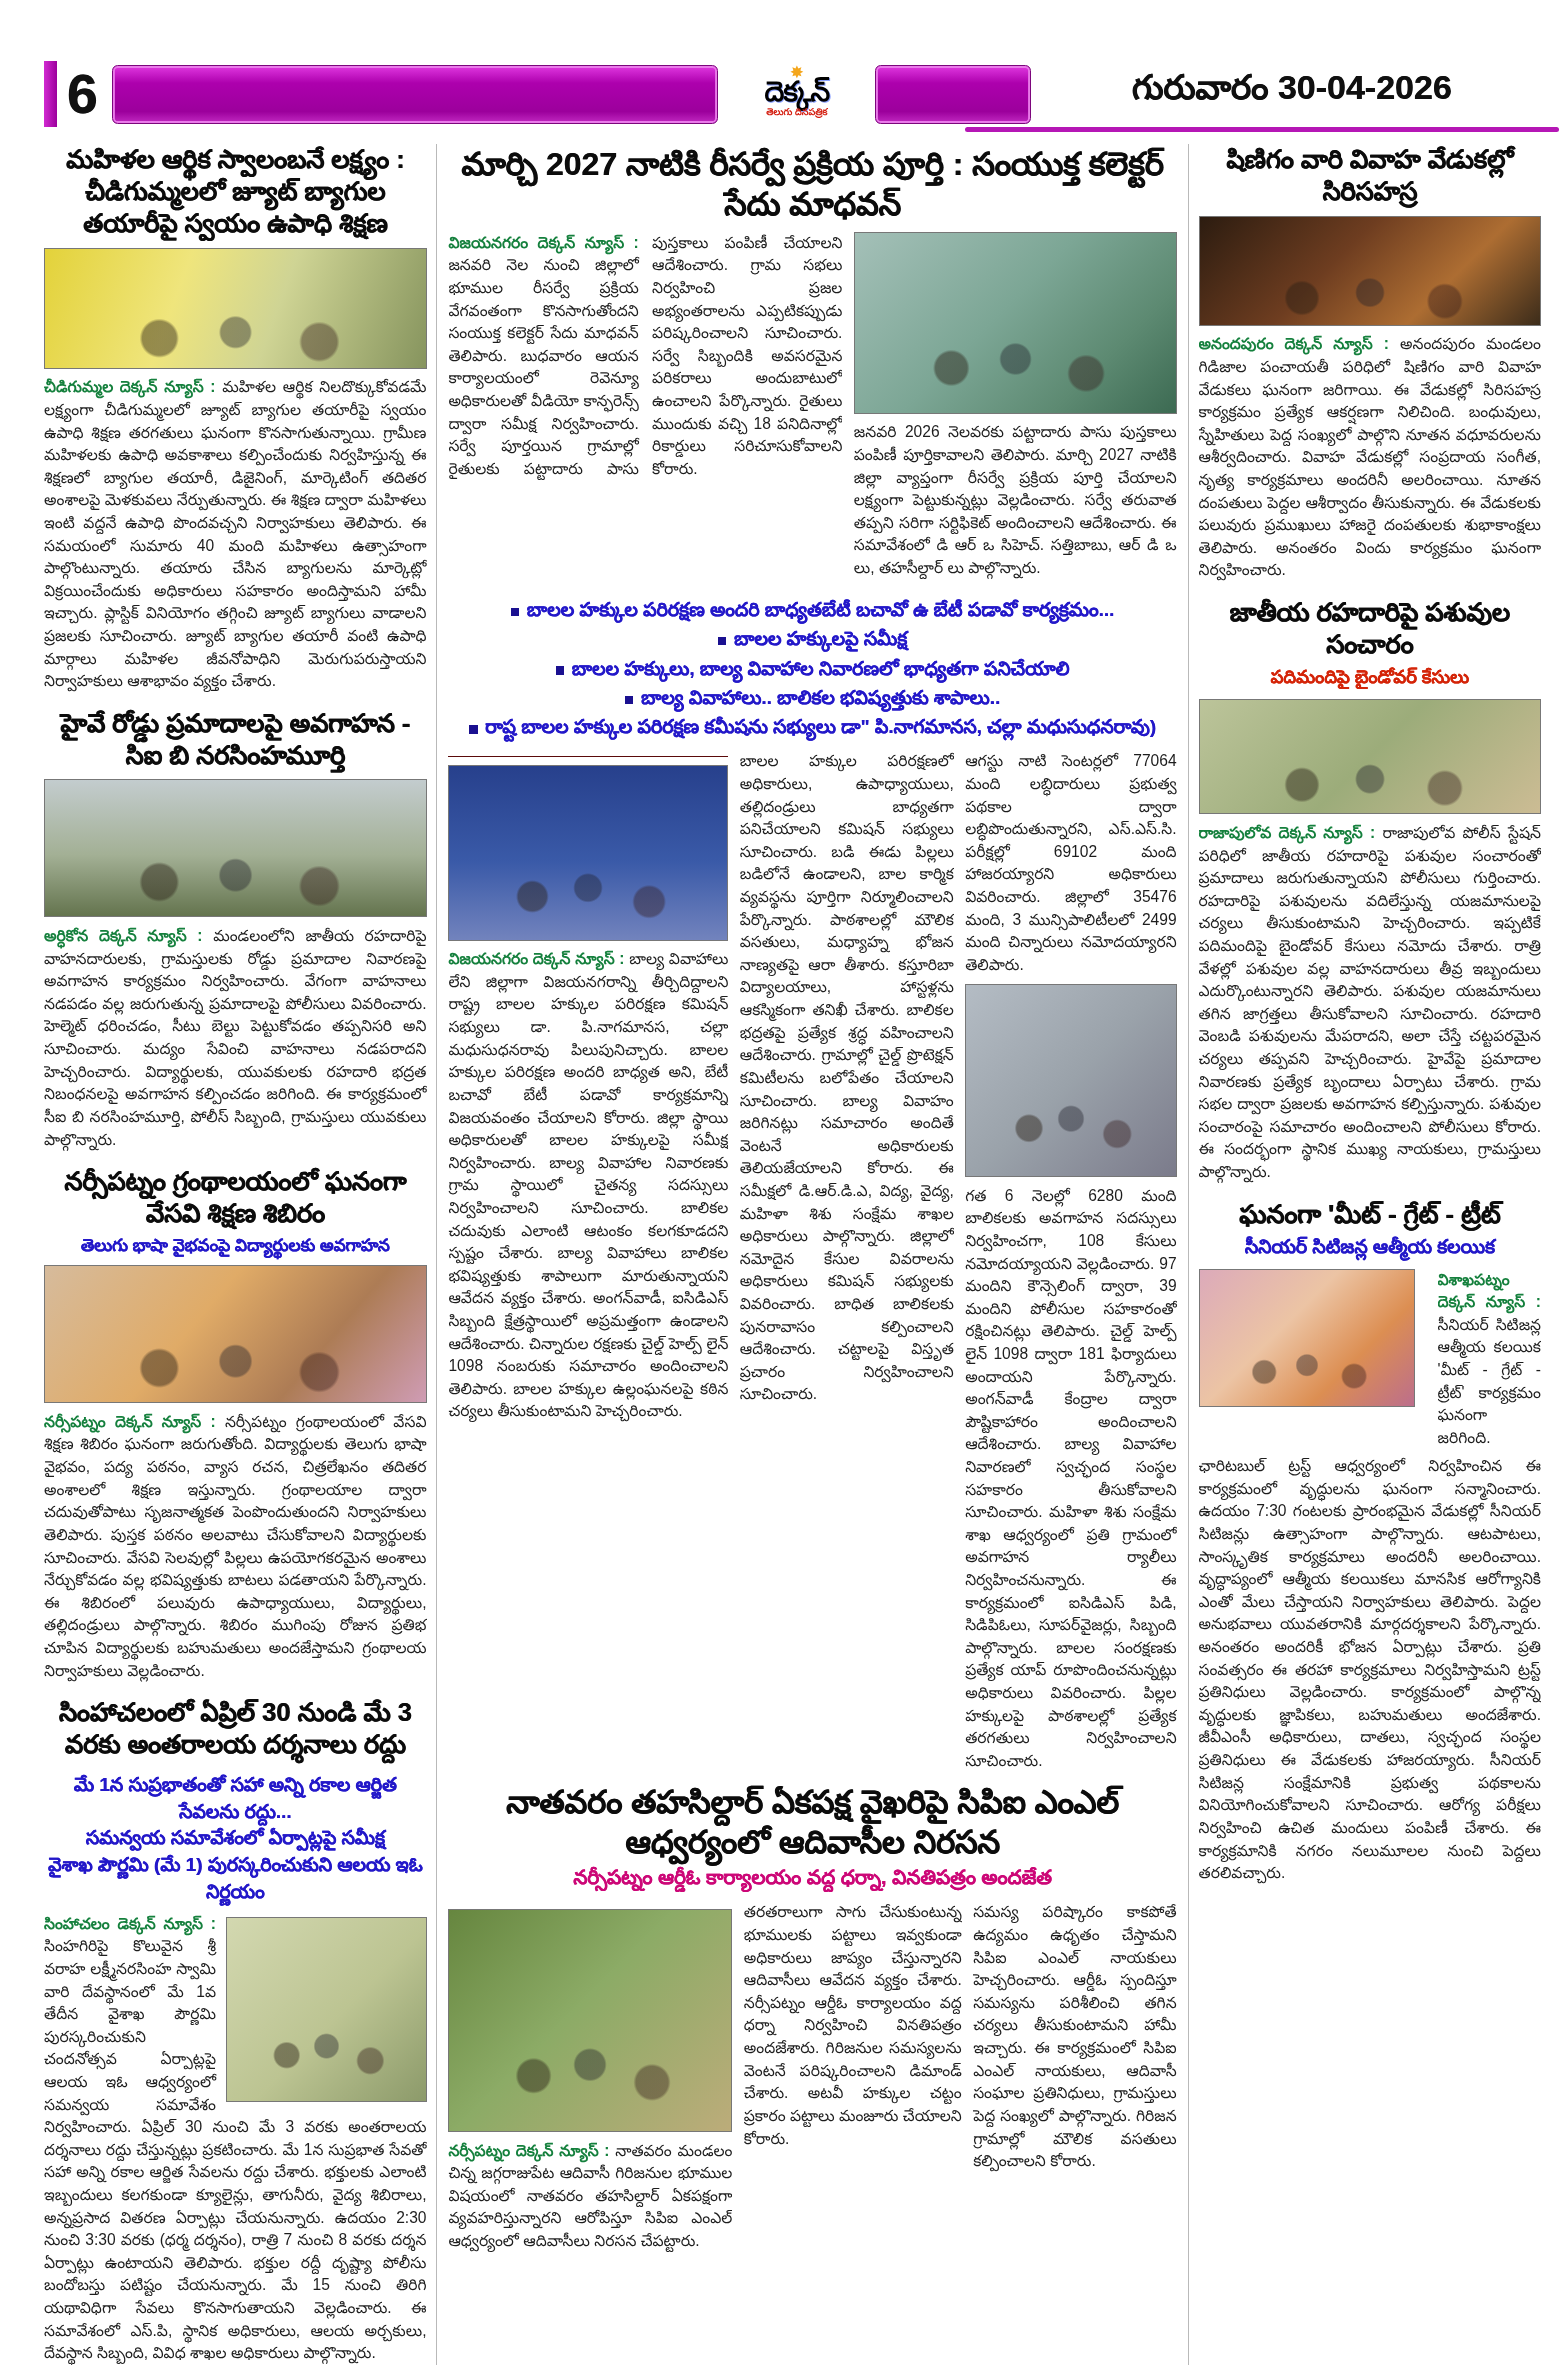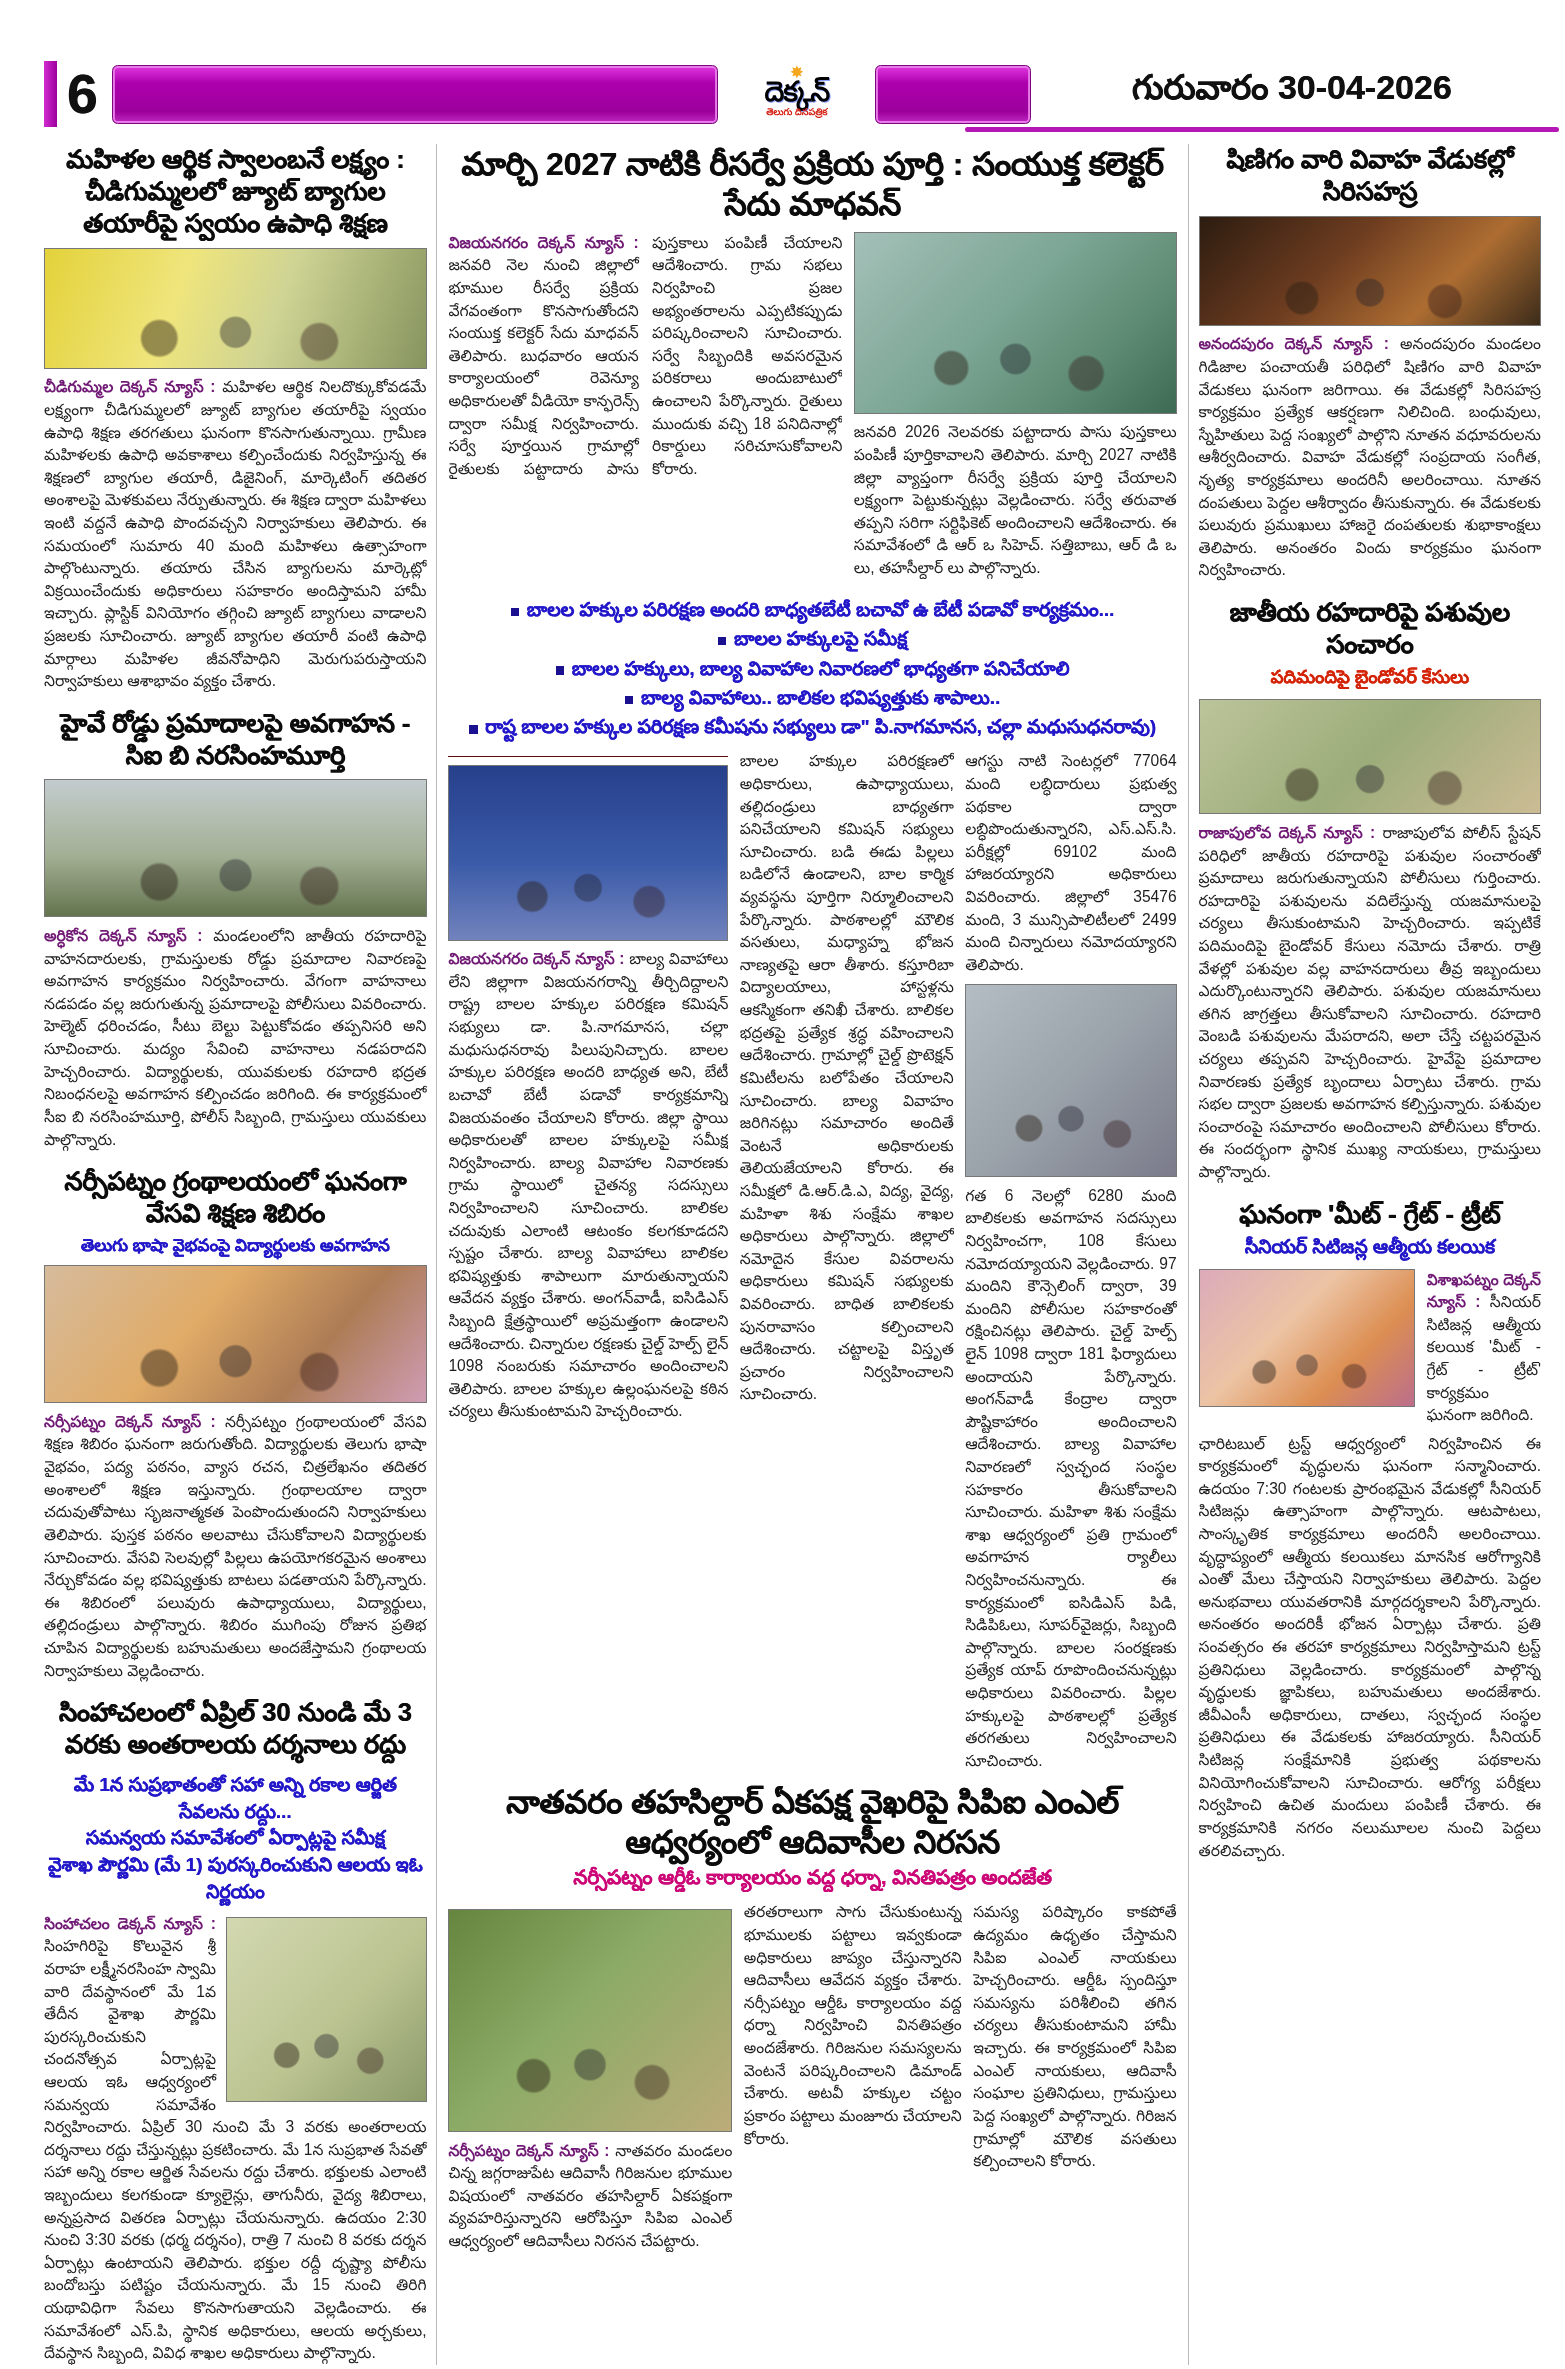--- a/index.html
+++ b/index.html
@@ -29,21 +29,21 @@
   .col-right { flex:0 0 352px; padding-left:9.5px; }
   
   .hl { font-weight:bold; color:#0c0c0c; text-align:center; line-height:1.25; text-shadow:0.6px 0 0 #0c0c0c; }
   .hl-sm { font-size:25.6px; }
   .hl-md { font-size:32px; }
   .hl-lg { font-size:38px; }
   .sub-blue  { color:#2318c9; font-weight:bold; text-align:center; font-size:19px; line-height:1.4; text-shadow:0.3px 0 0 #2318c9;}
   .sub-red   { color:#d42408; font-weight:bold; text-align:center; font-size:18px; text-shadow:0.3px 0 0 #d42408;}
   .sub-mag   { color:#cc0777; font-weight:bold; text-align:center; font-size:20px; text-shadow:0.3px 0 0 #cc0777;}
   .body-txt { font-size:15.6px; line-height:1.45; color:#1d1d1d; text-align:justify; overflow:hidden; }
-  .byline { font-weight:bold; color:#701a75; }
+  .byline { font-weight:bold; color:#15803d; }
   .bullets { list-style:none; margin:7.6px 0 3.8px 0; }
   .bullets li { text-align:center; margin:2.8px 0; }
   .bullet-sq { display:inline-block; width:8.5px; height:8.5px; background:#1a1090; margin-right:7.6px; vertical-align:middle; }
   
   .photo { width:100%; border:0.9px solid #777; position:relative; overflow:hidden; margin:7.6px 0; }
   .photo::after { content:""; position:absolute; inset:0;
     background:radial-gradient(circle at 30% 75%, rgba(40,30,20,.45) 0 6%, transparent 7%),
                radial-gradient(circle at 50% 70%, rgba(30,30,40,.4) 0 7%, transparent 8%),
                radial-gradient(circle at 72% 78%, rgba(50,25,25,.4) 0 6%, transparent 7%); }
   .ph-l1 { height:121px; background:linear-gradient(110deg,#e3d23a,#efe57c 35%,#cfd494 60%,#86945e); }
@@ -62,21 +62,21 @@
   .ct-row { display:flex; gap:11.4px; margin-top:7.6px; }
   .ct-left { flex:0 0 394px; column-count:2; column-gap:13.2px; }
   .ct-right { flex:1; }
   
   .cm-row { display:flex; gap:11.4px; margin-top:9.5px; }
   .cm-c1 { flex:0 0 280px; } .cm-c2 { flex:0 0 214px; } .cm-c3 { flex:1; }
   
   .cb-row { display:flex; gap:11.4px; margin-top:7.6px; }
   .cb-c1 { flex:0 0 284px; } .cb-c2 { flex:0 0 218px; } .cb-c3 { flex:1; }
   
-  .r3-row { display:flex; gap:12px; margin:7.6px 0 5.7px 0; }
+  .r3-row { display:flex; gap:23px; margin:7.6px 0 5.7px 0; }
   .r3-side { flex:1; }
   .hr-line { border-top:1.9px solid #5a0a0a; margin:5.7px 0 0 0; }
 </style>
 </head>
 <body>
 
 <div class="page">
 
   <div class="masthead">
     <div class="mh-strip"></div>

